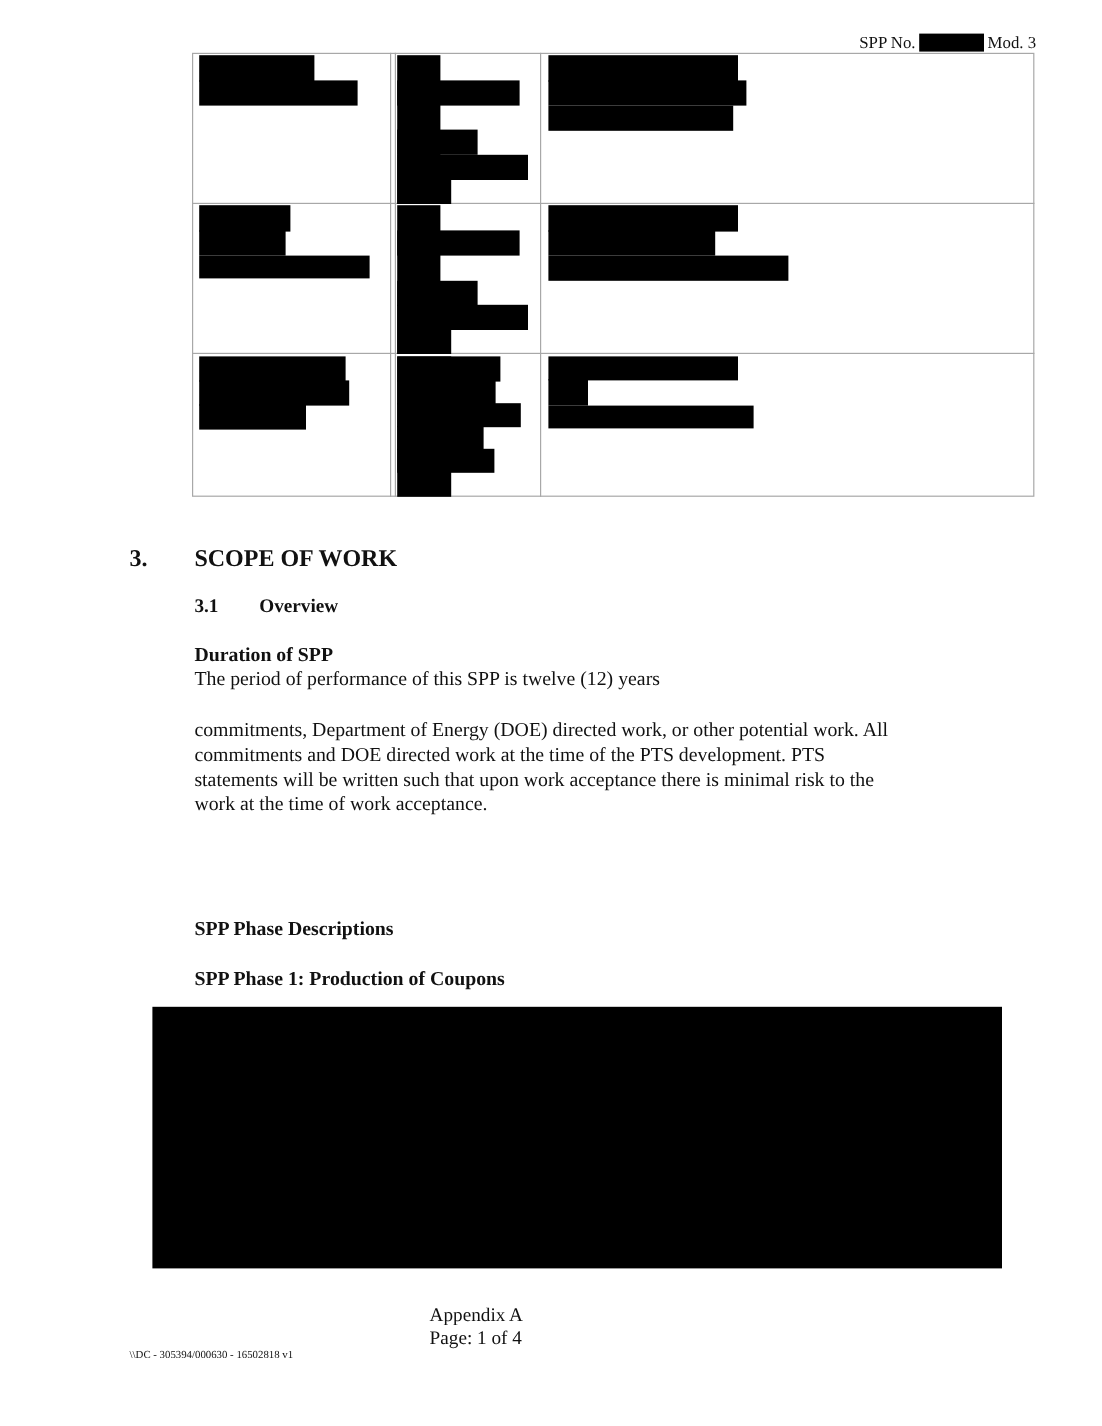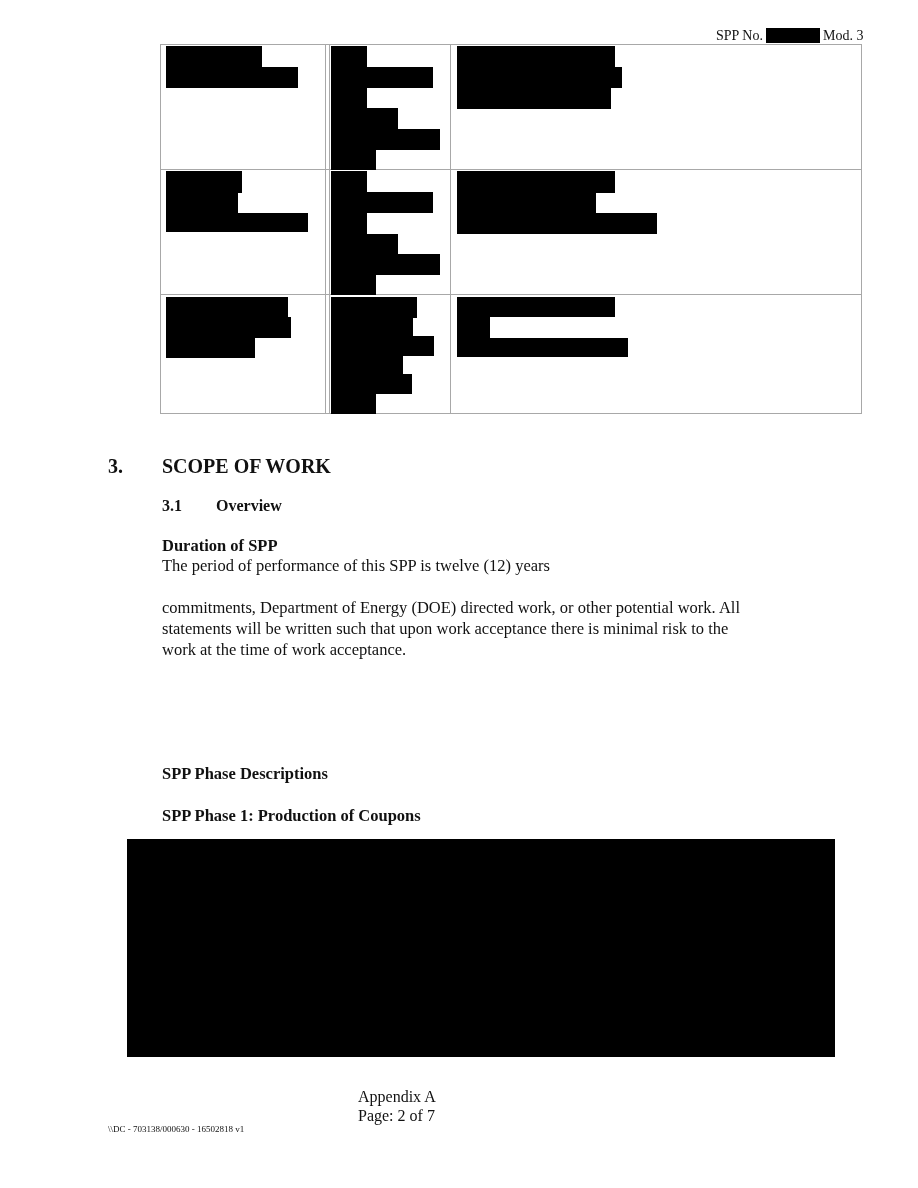--- a/index.html
+++ b/index.html
@@ -80,24 +80,25 @@
 <div class="abs h1" style="left:162px;top:455px">SCOPE OF WORK</div>
 
 <div class="abs h2" style="left:162px;top:497px">3.1</div>
 <div class="abs h2" style="left:216px;top:497px">Overview</div>
 
 <div class="abs bold" style="left:162px;top:536px">Duration of SPP</div>
 <div class="abs" style="left:162px;top:556px;font-size:16.5px">The period of performance of this SPP is twelve (12) years</div>
 
 <div class="abs para" style="left:162px;top:598px">
   <div>commitments, Department of Energy (DOE) directed work, or other potential work. All</div>
+  <div>commitments and DOE directed work at the time of the PTS development. PTS</div>
   <div>statements will be written such that upon work acceptance there is minimal risk to the</div>
   <div>work at the time of work acceptance.</div>
 </div>
 
 <div class="abs bold" style="left:162px;top:764px">SPP Phase Descriptions</div>
 <div class="abs bold" style="left:162px;top:806px">SPP Phase 1: Production of Coupons</div>
 
 <div class="redact" style="left:127px;top:839px;width:708px;height:218px"></div>
 
 <div class="abs footer-center" style="top:1087px">Appendix A</div>
-<div class="abs footer-center" style="top:1106px">Page: 2 of 7</div>
-<div class="abs footer-left">\\DC - 703138/000630 - 16502818 v1</div>
+<div class="abs footer-center" style="top:1106px">Page: 1 of 4</div>
+<div class="abs footer-left">\\DC - 305394/000630 - 16502818 v1</div>
 
 </body></html>

